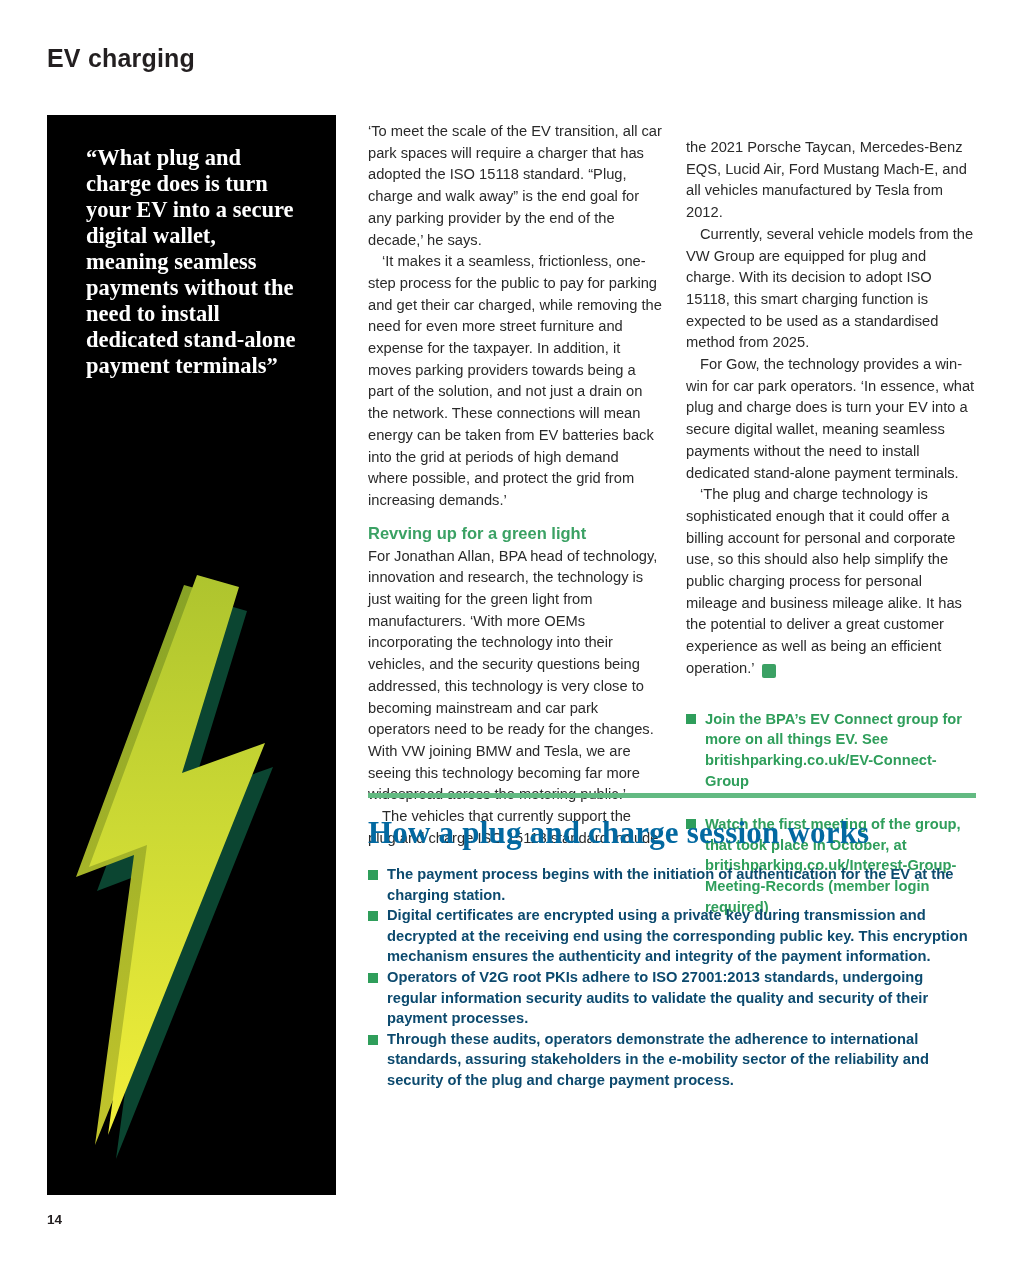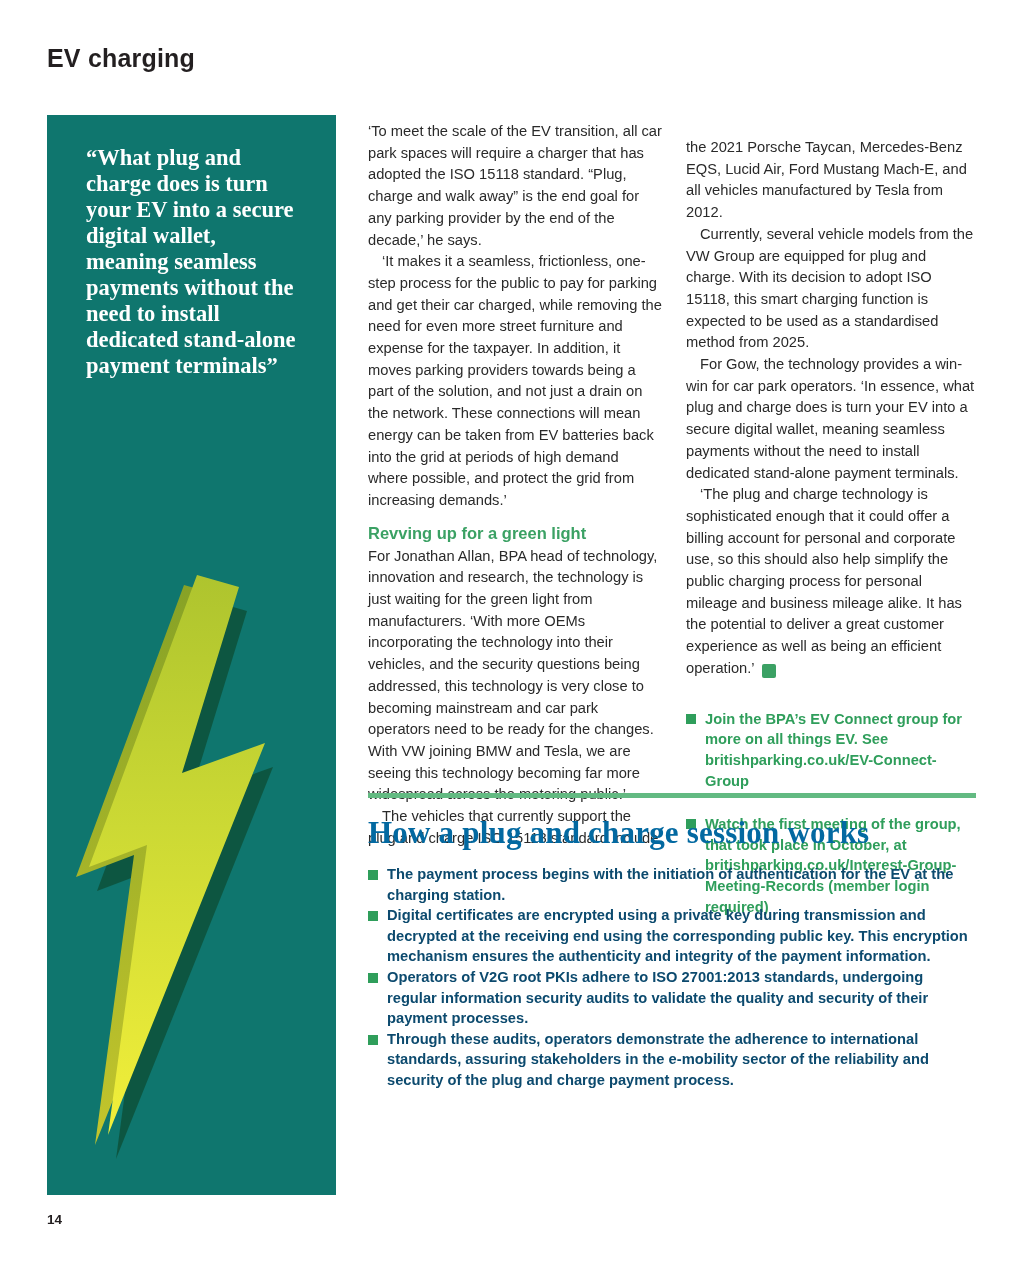--- a/index.html
+++ b/index.html
@@ -9,21 +9,21 @@
   }
 
   .section-label {
     position:absolute; left:47px; top:44px;
     font-size:25px; font-weight:bold; color:#231f20; letter-spacing:0.2px;
   }
 
   
   .quote-panel {
     position:absolute; left:47px; top:115px; width:289px; height:1080px;
-    background:#0f766e; overflow:hidden;
+    background:#000000; overflow:hidden;
   }
   .pull-quote {
     position:absolute; left:39px; top:30px; width:216px;
     font-family:"Liberation Serif", serif; font-weight:bold;
     font-size:22.5px; line-height:26px; color:#ffffff;
   }
   .bolt-svg { position:absolute; left:0; top:0; }
 
   
   .col { position:absolute; top:121px; }

